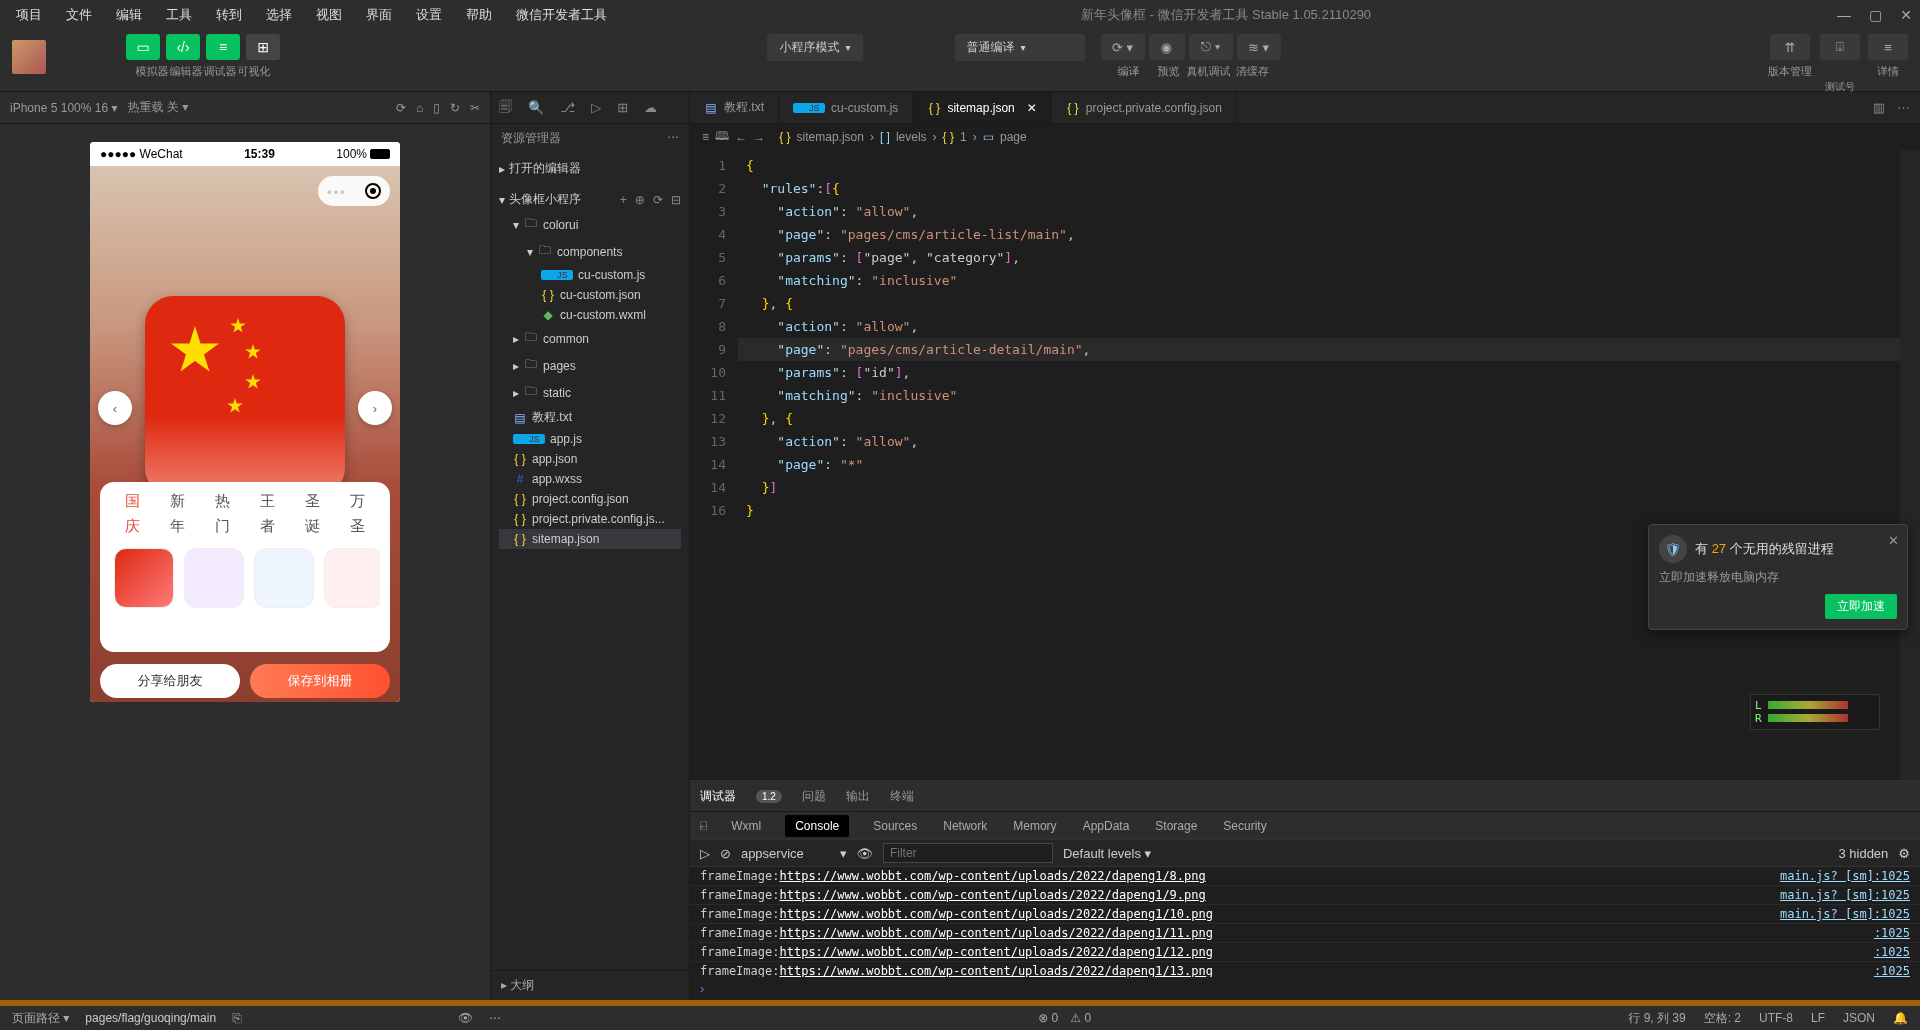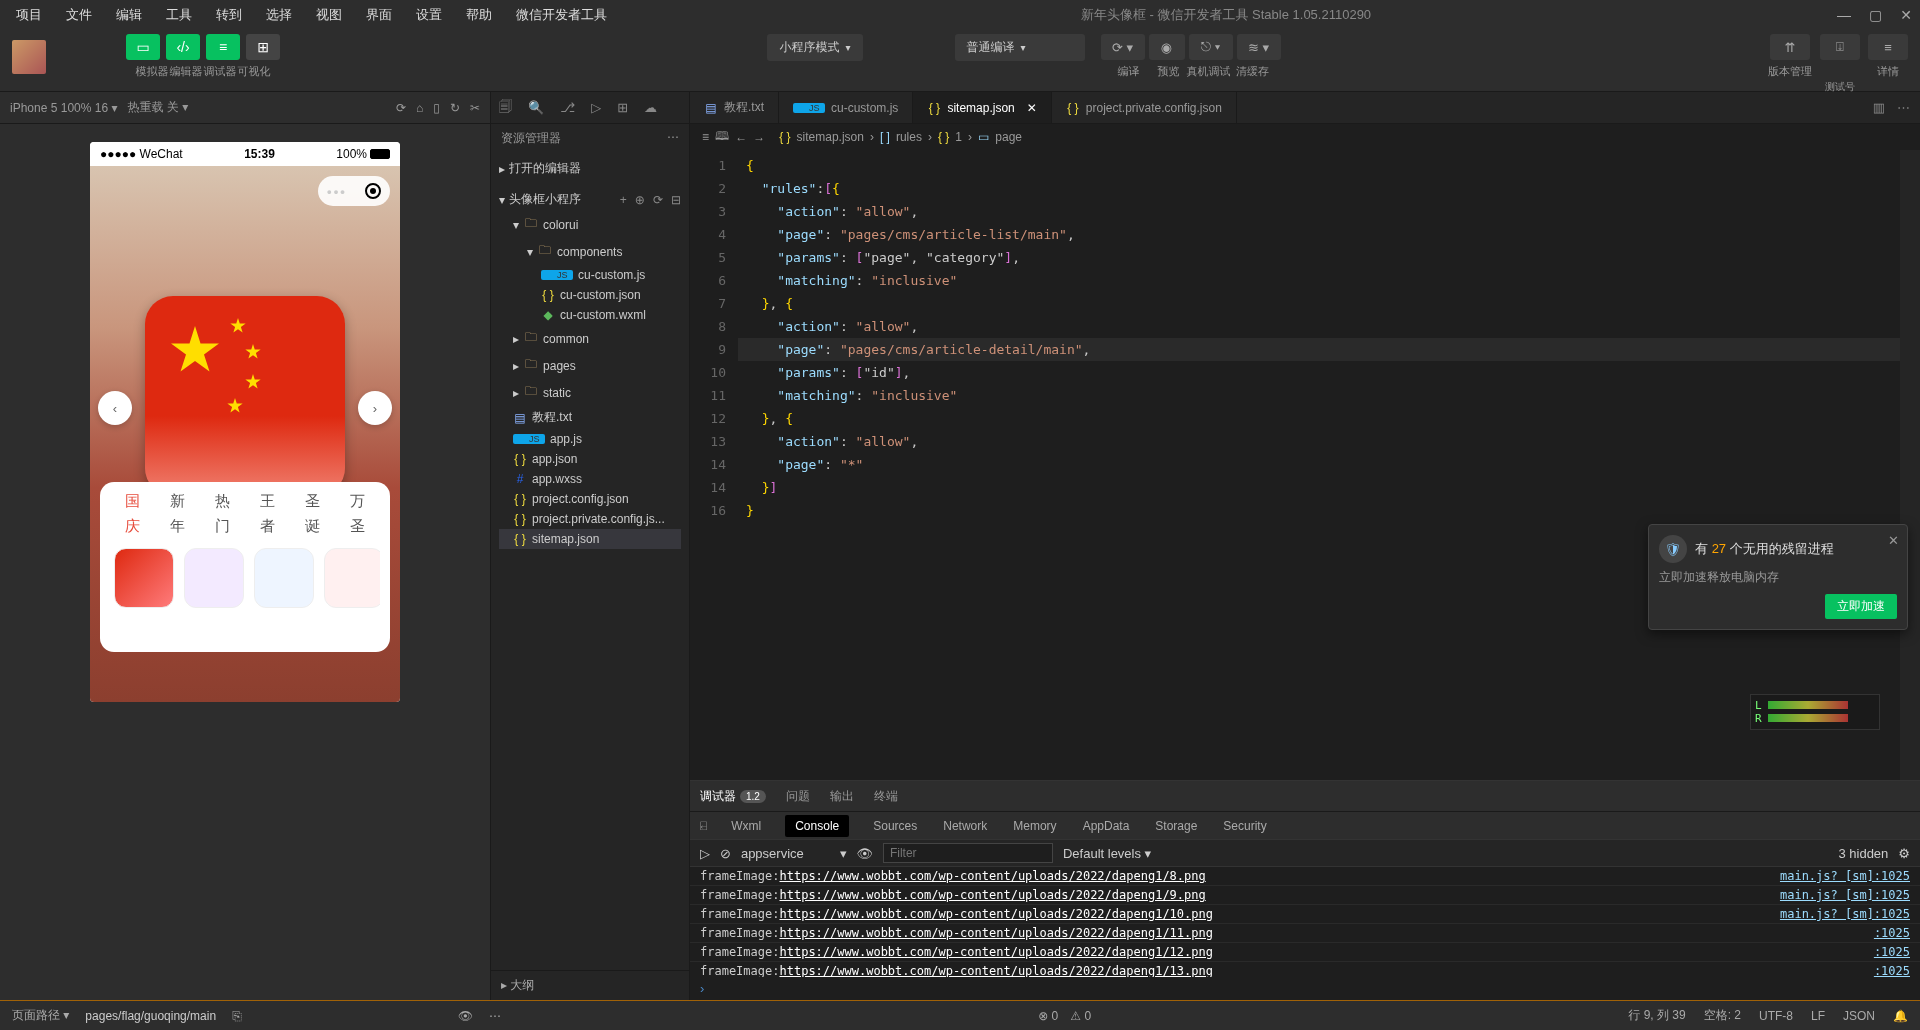--- a/index.html
+++ b/index.html
@@ -101,21 +101,21 @@
 .s-brace { color: #ffd700; }
 .s-key { color: #9cdcfe; }
 .s-str { color: #ce9178; }
 .s-brkt { color: #da70d6; }
 .minimap { width: 20px; background: #252525; }
 
 .debugger { height: 220px; background: #1e1e1e; border-top: 1px solid #333; display: flex; flex-direction: column; }
 .dbg-tabs { height: 30px; background: #2d2d2d; display: flex; align-items: center; padding: 0 10px; font-size: 12px; color: #999; gap: 20px; }
 .dbg-tab { cursor: pointer; }
 .dbg-tab.active { color: #fff; }
-.dbg-badge { background: #555; border-radius: 8px; padding: 1px 6px; font-size: 10px; margin-left: 4px; }
+.dbg-badge { background: #555; border-radius: 8px; padding: 1px 6px; font-size: 10px; margin-left: 20px; }
 .devtool-tabs { height: 28px; background: #2d2d2d; display: flex; align-items: center; padding: 0 10px; font-size: 12px; color: #aaa; gap: 22px; border-top: 1px solid #1a1a1a; }
 .dt-tab { cursor: pointer; padding: 4px 2px; }
 .dt-tab.active { color: #fff; background: #000; padding: 4px 10px; border-radius: 2px; }
 .console-filter { height: 28px; display: flex; align-items: center; padding: 0 10px; gap: 10px; border-top: 1px solid #333; border-bottom: 1px solid #333; background: #252525; }
 .filter-input { flex: 1; max-width: 170px; background: #1e1e1e; border: 1px solid #444; color: #999; padding: 2px 6px; font-size: 12px; }
 .console-logs { flex: 1; overflow: auto; font-family: Consolas, monospace; font-size: 12px; }
 .log-line { display: flex; padding: 2px 10px; border-bottom: 1px solid #2a2a2a; }
 .log-key { color: #ccc; }
 .log-url { color: #fff; text-decoration: underline; }
 .log-src { margin-left: auto; color: #9cdcfe; text-decoration: underline; }
@@ -124,21 +124,21 @@
 .notif { position: absolute; right: 12px; top: 524px; width: 260px; background: #2d2d2d; border: 1px solid #444; border-radius: 4px; padding: 10px; box-shadow: 0 4px 12px rgba(0,0,0,0.5); }
 .notif-head { display: flex; align-items: center; gap: 8px; }
 .notif-shield { width: 28px; height: 28px; border-radius: 50%; background: #444; display:flex; align-items:center; justify-content:center; color:#8cf; }
 .notif-close { position: absolute; right: 8px; top: 8px; color: #999; cursor: pointer; }
 .notif-text { font-size: 13px; color: #ddd; }
 .notif-num { color: #ffa500; }
 .notif-sub { font-size: 12px; color: #999; margin-top: 6px; }
 .notif-actions { display: flex; justify-content: flex-end; margin-top: 8px; }
 .notif-btn { background: #07c160; color: #fff; padding: 4px 12px; border-radius: 2px; font-size: 12px; cursor: pointer; }
 
-.statusbar { height: 30px; background: #2d2d2d; display: flex; align-items: center; padding: 0 12px; font-size: 12px; color: #aaa; border-top: 1px solid #a16207; }
+.statusbar { height: 30px; background: #2d2d2d; display: flex; align-items: center; padding: 0 12px; font-size: 12px; color: #aaa; border-top: 6px solid #a16207; }
 .sb-left { display: flex; gap: 16px; align-items: center; }
 .sb-center { flex: 1; display: flex; justify-content: center; gap: 12px; }
 .sb-right { display: flex; gap: 18px; align-items: center; }
 </style>
 </head>
 <body>
 
 <div class="titlebar">
   <div class="menu-items" id="menu-items">
       <div class="menu-item">项目</div>
@@ -276,20 +276,24 @@
                   <span>圣</span>
                 </div>
               </div>
             <div class="thumb-row">
               <div class="thumb" style="background:linear-gradient(135deg,#de2910,#ff7b7b)"></div>
               <div class="thumb" style="background:#f3eaff"></div>
               <div class="thumb" style="background:#eef5ff"></div>
               <div class="thumb" style="background:#fff0f0"></div>
             </div>
           </div>
+          <div class="btn-row">
+            <div class="pill-btn pill-white">分享给朋友</div>
+            <div class="pill-btn pill-orange">保存到相册</div>
+          </div>
         </div>
       </div>
     </div>
   </div>
 
   <div class="explorer">
     <div class="exp-icons">
       <span>🗐</span>
       <span>🔍</span>
       <span>⎇</span>
@@ -391,21 +395,21 @@
         <span>⋯</span>
       </div>
     </div>
     <div class="breadcrumb">
       <span class="bc-icon">≡</span>
       <span class="bc-icon">🕮</span>
       <span class="bc-icon">←</span>
       <span class="bc-icon">→</span>
       <span style="margin-left:8px;color:#f1dd3f">{ }</span>
       <span>sitemap.json</span> ›
-      <span style="color:#9cdcfe">[ ]</span> <span>rules</span> ›
+      <span style="color:#9cdcfe">[ ]</span> <span>levels</span> ›
       <span style="color:#f1dd3f">{ }</span> <span>1</span> ›
       <span style="color:#9cdcfe">▭</span> <span>page</span>
     </div>
     <div class="code">
       <div class="gutter" id="gutter">
           <div>1</div>
           <div>2</div>
           <div>3</div>
           <div>4</div>
           <div>5</div>

